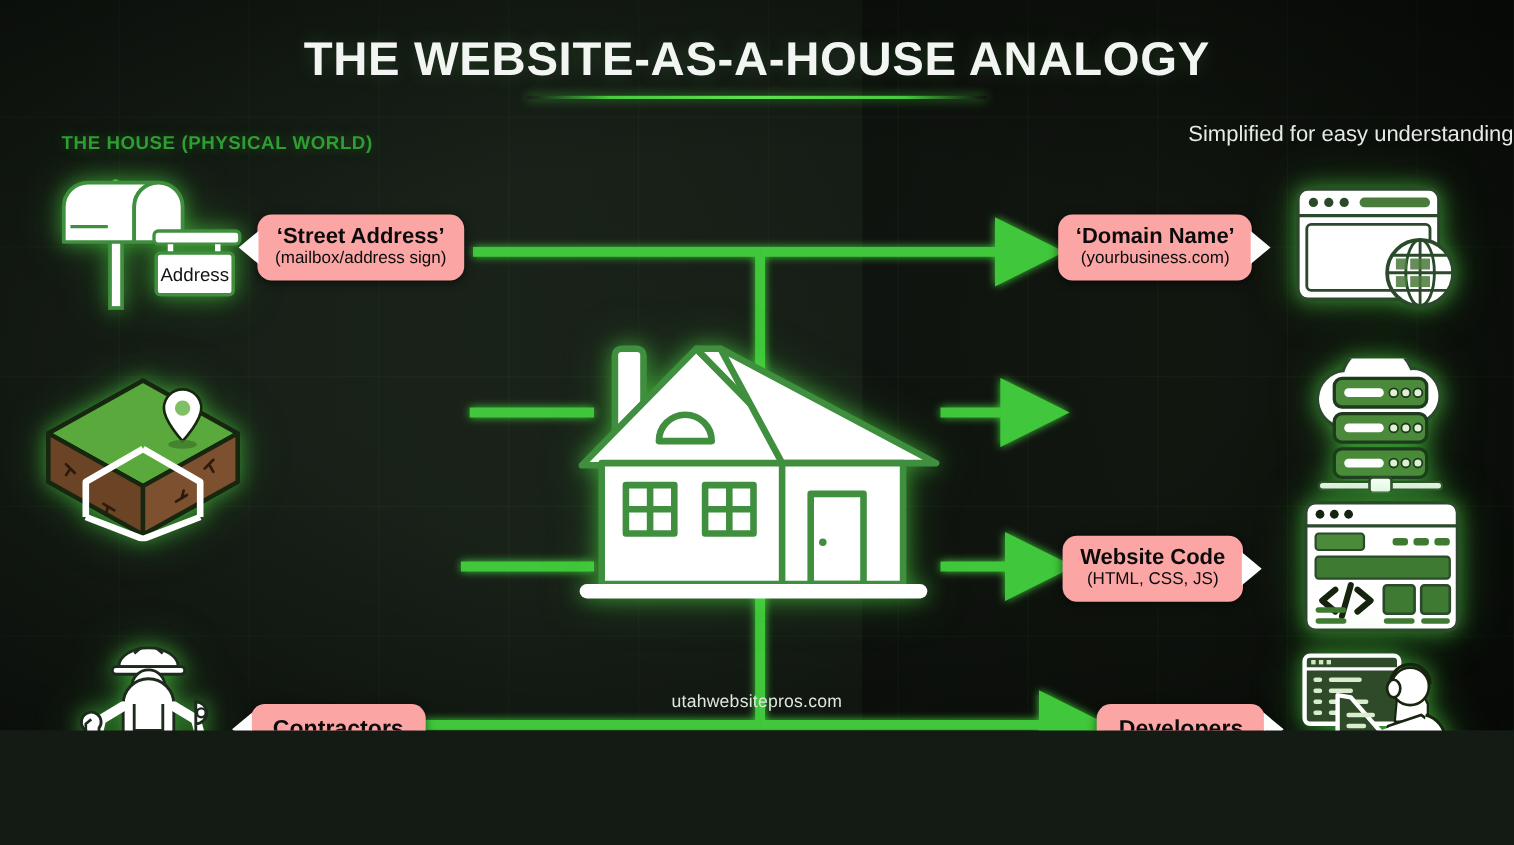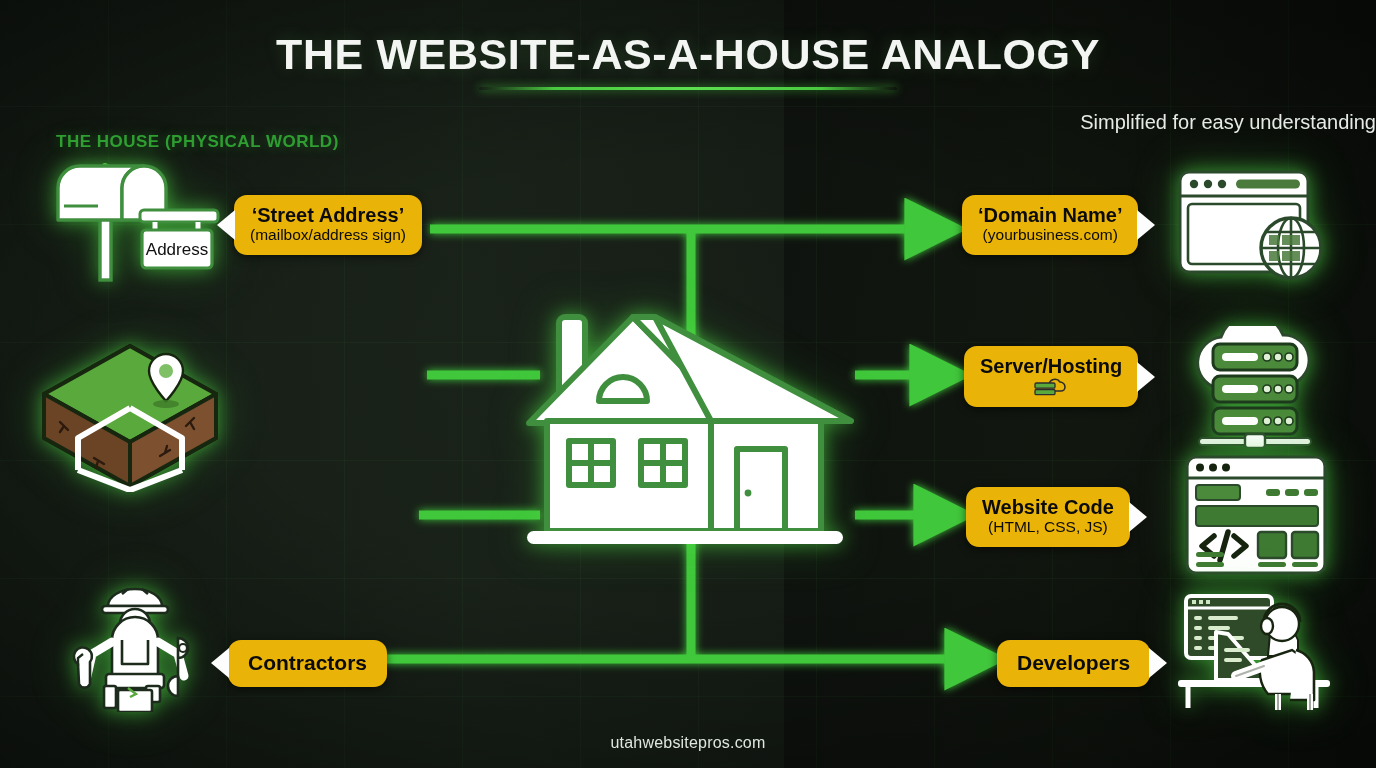--- a/index.html
+++ b/index.html
@@ -2,21 +2,21 @@
 <html><head>
 <meta charset="utf-8">
 <style>
   html,body{margin:0;padding:0;}
   body{
     width:1376px;height:768px;overflow:hidden;
     background:#141a14;
     font-family:"Liberation Sans",sans-serif;
     position:relative;
   }
-  #stage{position:absolute;inset:0;width:1376px;height:768px;overflow:hidden;}
+  #stage{position:absolute;inset:0;width:1376px;height:664px;overflow:hidden;}
 
   
   .bg-base{
     position:absolute;inset:0;
     background:
       radial-gradient(ellipse 70% 60% at 50% 45%, #1b241b 0%, #121812 55%, #0d110d 100%);
   }
   .bg-left{
     position:absolute;left:0;top:0;width:57%;height:100%;
     background:linear-gradient(90deg,#182018 0%,#1a231a 60%,#161d16 100%);
@@ -52,39 +52,39 @@
     position:absolute;left:50%;transform:translateX(-50%);
     top:87px;width:418px;height:3px;border-radius:2px;
     background:linear-gradient(90deg,rgba(60,200,60,0) 0%,#49c93f 18%,#5de050 50%,#49c93f 82%,rgba(60,200,60,0) 100%);
     box-shadow:0 0 10px rgba(80,225,70,.75);
   }
   .subtitle{
     position:absolute;left:0;right:0;top:111px;text-align:right;
     font-size:20px;color:#e6ebe6;
   }
   .col-head{
-    position:absolute;top:132px;font-size:17px;font-weight:bold;
+    position:absolute;top:120px;font-size:17px;font-weight:bold;
     letter-spacing:.5px;color:#2f9e32;
     text-shadow:0 0 12px rgba(60,200,60,.35);
     white-space:nowrap;
   }
   .col-head.left{left:56px;}
   .col-head.right{right:56px;}
 
   .footer{
     position:absolute;left:0;right:0;bottom:16px;text-align:center;
     font-size:16px;color:#dfe6df;letter-spacing:.2px;
   }
 
   
   #wires{position:absolute;left:0;top:0;width:1376px;height:768px;}
 
   
   .box{
-    position:absolute;background:#eab308;color:#0b0b0b;
+    position:absolute;background:#fca5a5;color:#0b0b0b;
     border-radius:13px;
     padding:9px 16px 10px;
     text-align:center;
     box-shadow:0 2px 9px rgba(0,0,0,.55);
     z-index:6;
   }
   .box .t1{font-size:20px;font-weight:bold;line-height:1.12;white-space:nowrap;}
   .box .t2{font-size:15.5px;font-weight:normal;line-height:1.18;white-space:nowrap;}
   .box.one .t1{font-size:21px;}
   .nub{position:absolute;top:50%;width:0;height:0;}
@@ -180,31 +180,20 @@
     <span class="nub l"></span>
     <div class="t1">Contractors</div>
   </div>
 
   <div class="box" style="left:962px;top:195px;">
     <span class="nub r"></span>
     <div class="t1">‘Domain Name’</div>
     <div class="t2">(yourbusiness.com)</div>
   </div>
 
-  <div class="box" style="left:964px;top:346px;">
-    <span class="nub r"></span>
-    <div class="t1">Server/Hosting</div>
-    <div style="height:19px;margin-top:1px;">
-      <svg width="44" height="19" viewBox="0 0 44 19">
-        <path d="M20,7 a6,6 0 0 1 11,-3 a5,5 0 0 1 5,5 a4,4 0 0 1 -4,4 L22,13" fill="none" stroke="#2d2d2d" stroke-width="1.6"></path>
-        <rect x="6" y="5" width="20" height="5.2" rx="1.3" fill="#5aa93c" stroke="#2d2d2d" stroke-width="1.3"></rect>
-        <rect x="6" y="11.5" width="20" height="5.2" rx="1.3" fill="#5aa93c" stroke="#2d2d2d" stroke-width="1.3"></rect>
-      </svg>
-    </div>
-  </div>
 
   <div class="box" style="left:966px;top:487px;">
     <span class="nub r"></span>
     <div class="t1">Website Code</div>
     <div class="t2">(HTML, CSS, JS)</div>
   </div>
 
   <div class="box one" style="left:997px;top:640px;padding:11px 20px 12px;">
     <span class="nub r"></span>
     <div class="t1">Developers</div>

